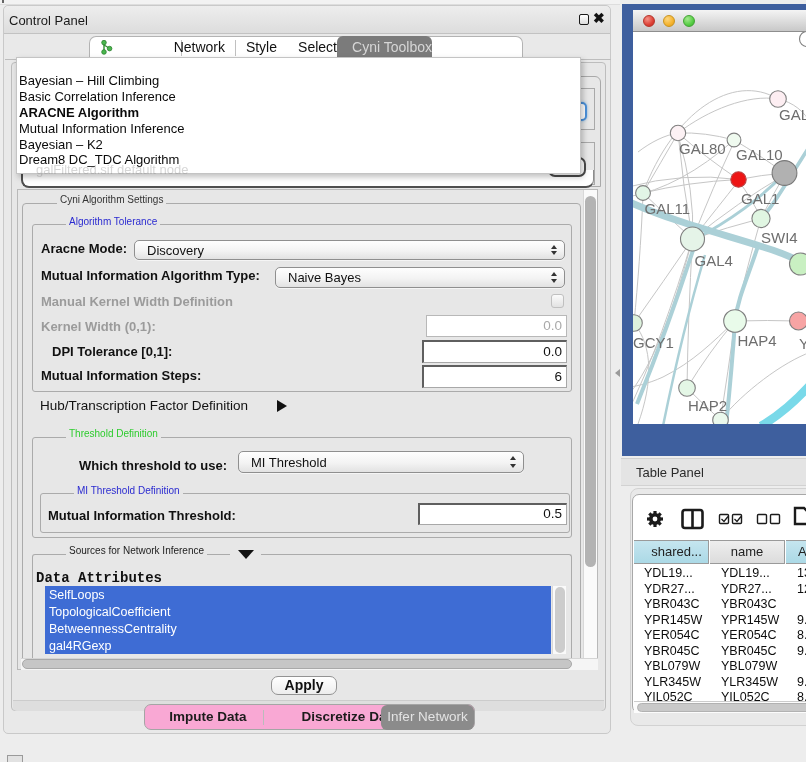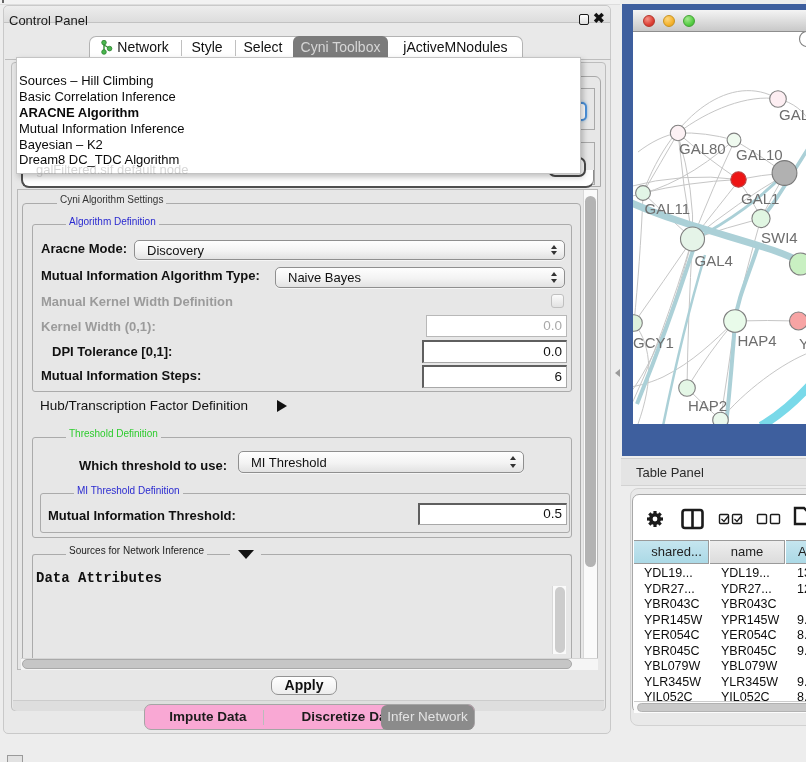--- a/index.html
+++ b/index.html
@@ -2,27 +2,27 @@
 <html><head>
 <meta charset="utf-8">
 <style>
 * { margin:0; padding:0; box-sizing:border-box; }
 html,body { width:806px; height:762px; background:#ededed; font-family:"Liberation Sans", sans-serif; overflow:hidden; }
 #page { position:relative; width:806px; height:762px; background:#ededed; }
 .abs { position:absolute; }
 
 
 #cp { left:3px; top:5px; width:608px; height:729px; background:#e9e9e9; border:1px solid #c9c9c9; border-radius:5px; }
-#cp-title { left:0; top:0; width:100%; height:17px; background:linear-gradient(#ededed,#dddddd); border-bottom:1px solid #c2c2c2; border-radius:5px 5px 0 0; }
+#cp-title { left:0; top:0; width:100%; height:28px; background:linear-gradient(#ededed,#dddddd); border-bottom:1px solid #c2c2c2; border-radius:5px 5px 0 0; }
 #cp-title .t { position:absolute; left:5px; top:7px; font-size:13px; color:#1a1a1a; }
 #btn-float { left:575px; top:8px; width:10px; height:11px; border:1.5px solid #1a1a1a; border-radius:2px; background:linear-gradient(#fff,#ddd); }
 #btn-close { left:589px; top:4px; font-size:14px; font-weight:bold; color:#111; }
 
 
-.tab { top:30px; height:23px; background:#fff; border:1px solid #b3b3b3; border-bottom:none; border-radius:6px 6px 0 0; font-size:14px; color:#111; text-align:center; line-height:23px; }
+.tab { top:30px; height:23px; background:#fff; border:1px solid #b3b3b3; border-bottom:none; border-radius:6px 6px 0 0; font-size:14px; color:#111; text-align:right; line-height:23px;margin-left:44px; }
 .tabsep { top:34px; height:16px; width:1px; background:#c0c0c0; }
 #tab-cyni { background:#7b7b7b; color:#d6d6d6; border-color:#7b7b7b; }
 #tabline { left:1px; top:53px; width:606px; height:1px; background:#bdbdbd; }
 
 
 #sp { left:11px; top:62px; width:595px; height:649px; background:#e7e7e7; border:1px solid #bdbdbd; border-radius:4px; }
 
 
 .frag-border { border:1px solid #a9a9a9; }
 
@@ -97,21 +97,20 @@
     <svg class="abs" style="left:96px; top:34px;" width="13" height="15" viewBox="0 0 13 15">
       <line x1="4" y1="3" x2="4" y2="12" stroke="#2f8f2f" stroke-width="1.4"></line>
       <line x1="4" y1="5" x2="9" y2="8" stroke="#2f8f2f" stroke-width="1.2"></line>
       <circle cx="4" cy="2.6" r="2.3" fill="#49b84d" stroke="#2c7f2f" stroke-width="0.8"></circle>
       <circle cx="4" cy="12" r="2.3" fill="#49b84d" stroke="#2c7f2f" stroke-width="0.8"></circle>
       <circle cx="9.6" cy="8.6" r="2.3" fill="#49b84d" stroke="#2c7f2f" stroke-width="0.8"></circle>
     </svg>
     <div class="tab abs" style="left:177px; width:52px; border:none; background:none;">Style</div>
     <div class="tab abs" style="left:229px; width:60px; border:none; background:none;">Select</div>
     <div class="tab abs" id="tab-cyni" style="left:289px; width:95px; border:none;">Cyni Toolbox</div>
-    <div class="tab abs" style="left:384px; width:135px; border:none; background:none;">jActiveMNodules</div>
     <div id="tabline" class="abs"></div>
   </div>
 
   <div id="sp" class="abs"></div>
 
   <div class="abs frag-border" style="left:560px; top:76px; width:41px; height:111px; border-radius:0 6px 0 0;"></div>
   <div class="abs frag-border" style="left:556px; top:88px; width:39px; height:42px;"></div>
   <div class="abs frag-border" style="left:556px; top:142px; width:39px; height:43px;"></div>
 
   <div class="abs" style="left:21px; top:170px; width:573px; height:18px; background:#fff; border-bottom:2.5px solid #4f4f4f; border-left:2px solid #4f4f4f; border-right:1.5px solid #8d8d8d; border-radius:0 0 8px 8px;"></div>
@@ -121,21 +120,21 @@
   <div class="abs" style="left:550px; top:102px; width:37px; height:19px; background:#fff; border:2.5px solid #4a90d9; border-radius:5px; box-shadow:0 0 3px #7fb4e2;"></div>
 
   <div class="abs" style="left:17px; top:189px; width:581px; height:481px; border:1px solid #b9b9b9;"></div>
 
   <div id="content" class="abs" style="left:0; top:0; width:806px; height:762px;">
 
     <div class="abs group" style="left:22px; top:203px; width:559px; height:460px; border-radius:4px;"></div>
     <div class="gtitle abs" style="left:27px; top:193.5px; color:#333;">Cyni Algorithm Settings</div>
 
     <div class="abs group" style="left:32px; top:224px; width:540px; height:168px;"></div>
-    <div class="gtitle abs" style="left:36px; top:215.5px; color:#2a2ad0;">Algorithm Definition</div>
+    <div class="gtitle abs" style="left:36px; top:215.5px; color:#2a2ad0;">Algorithm Tolerance</div>
 
     <label class="abs b" style="left:41px; top:240.5px;">Aracne Mode:</label>
     <div class="abs combo" style="left:134px; top:239.5px; width:431px; height:20px;">
         <span class="ct">Discovery</span>
         <span class="arrows"></span>
       </div>
     <label class="abs b" style="left:41px; top:267.5px;">Mutual Information Algorithm Type:</label>
     <div class="abs combo" style="left:275px; top:266.5px; width:290px; height:21px;">
         <span class="ct">Naive Bayes</span>
         <span class="arrows"></span>
@@ -164,32 +163,38 @@
     <div class="gtitle abs" style="left:44px; top:485px; color:#2a2ad0;">MI Threshold Definition</div>
     <label class="abs b" style="left:48px; top:508px;">Mutual Information Threshold:</label>
     <div class="abs field active" style="left:418px; top:503px; width:149px; height:22px; line-height:18px;padding-left:41px;">0.5</div>
 
     <div class="abs group" style="left:32px; top:554px; width:540px; height:109px; border-bottom:none; border-radius:3px 3px 0 0;"></div>
     <div class="gtitle abs" style="left:36px; top:544.5px; color:#222;">Sources for Network Inference</div>
     <div class="abs" style="left:230px; top:548px; width:31px; height:11px; background:#e7e7e7;"></div>
     <div class="abs" style="left:238px; top:550px; width:0; height:0; border-left:8px solid transparent; border-right:8px solid transparent; border-top:9.5px solid #111;"></div>
     <label class="abs b" style="left:36px; top:569.5px; font-size:14px;font-family:Liberation Mono, monospace;">Data Attributes</label>
 
+    <div id="datalist" class="abs">
+      <div class="li" style="top:2px;">SelfLoops</div>
+      <div class="li" style="top:19px;">TopologicalCoefficient</div>
+      <div class="li" style="top:36px;">BetweennessCentrality</div>
+      <div class="li" style="top:53px;">gal4RGexp</div>
+    </div>
     <div class="abs vtrack" style="left:552px; top:586px; width:14px; height:68px;">
         <div class="vthumb" style="position:absolute; left:1.5px; top:1px; width:10px; height:66px; background:#cccccc;"></div>
       </div>
   </div>
 
   <div class="abs vtrack" style="left:583px; top:190px; width:14px; height:468px;"></div>
   <div class="abs vthumb" style="left:584.5px; top:196px; width:11px; height:371px;"></div>
   <div class="abs" style="left:21px; top:658px; width:577px; height:12px; background:#f5f5f5; border-top:1px solid #d5d5d5;"></div>
   <div class="abs hthumb" style="left:22px; top:659px; width:550px; height:10px;"></div>
 
   <div id="popup" class="abs">
-    <div class="it" style="top:15.3px;">Sources – Hill Climbing</div>
+    <div class="it" style="top:15.3px;">Bayesian – Hill Climbing</div>
     <div class="it" style="top:31.1px;">Basic Correlation Inference</div>
     <div class="it" style="top:46.9px; font-weight:bold;">ARACNE Algorithm</div>
     <div class="it" style="top:62.7px;">Mutual Information Inference</div>
     <div class="it" style="top:78.5px;">Bayesian – K2</div>
     <div class="it" style="top:94.3px;">Dream8 DC_TDC Algorithm</div>
   </div>
 
   <div class="abs" style="left:36px; top:162px; font-size:13px; color:rgba(120,120,120,0.30); white-space:nowrap;">galFiltered.sif default node</div>
 
   <div class="abs" style="left:13px; top:700px; width:591px; height:11px; background:#dedede; border-top:1px solid #cccccc; border-radius:0 0 4px 4px;"></div>

